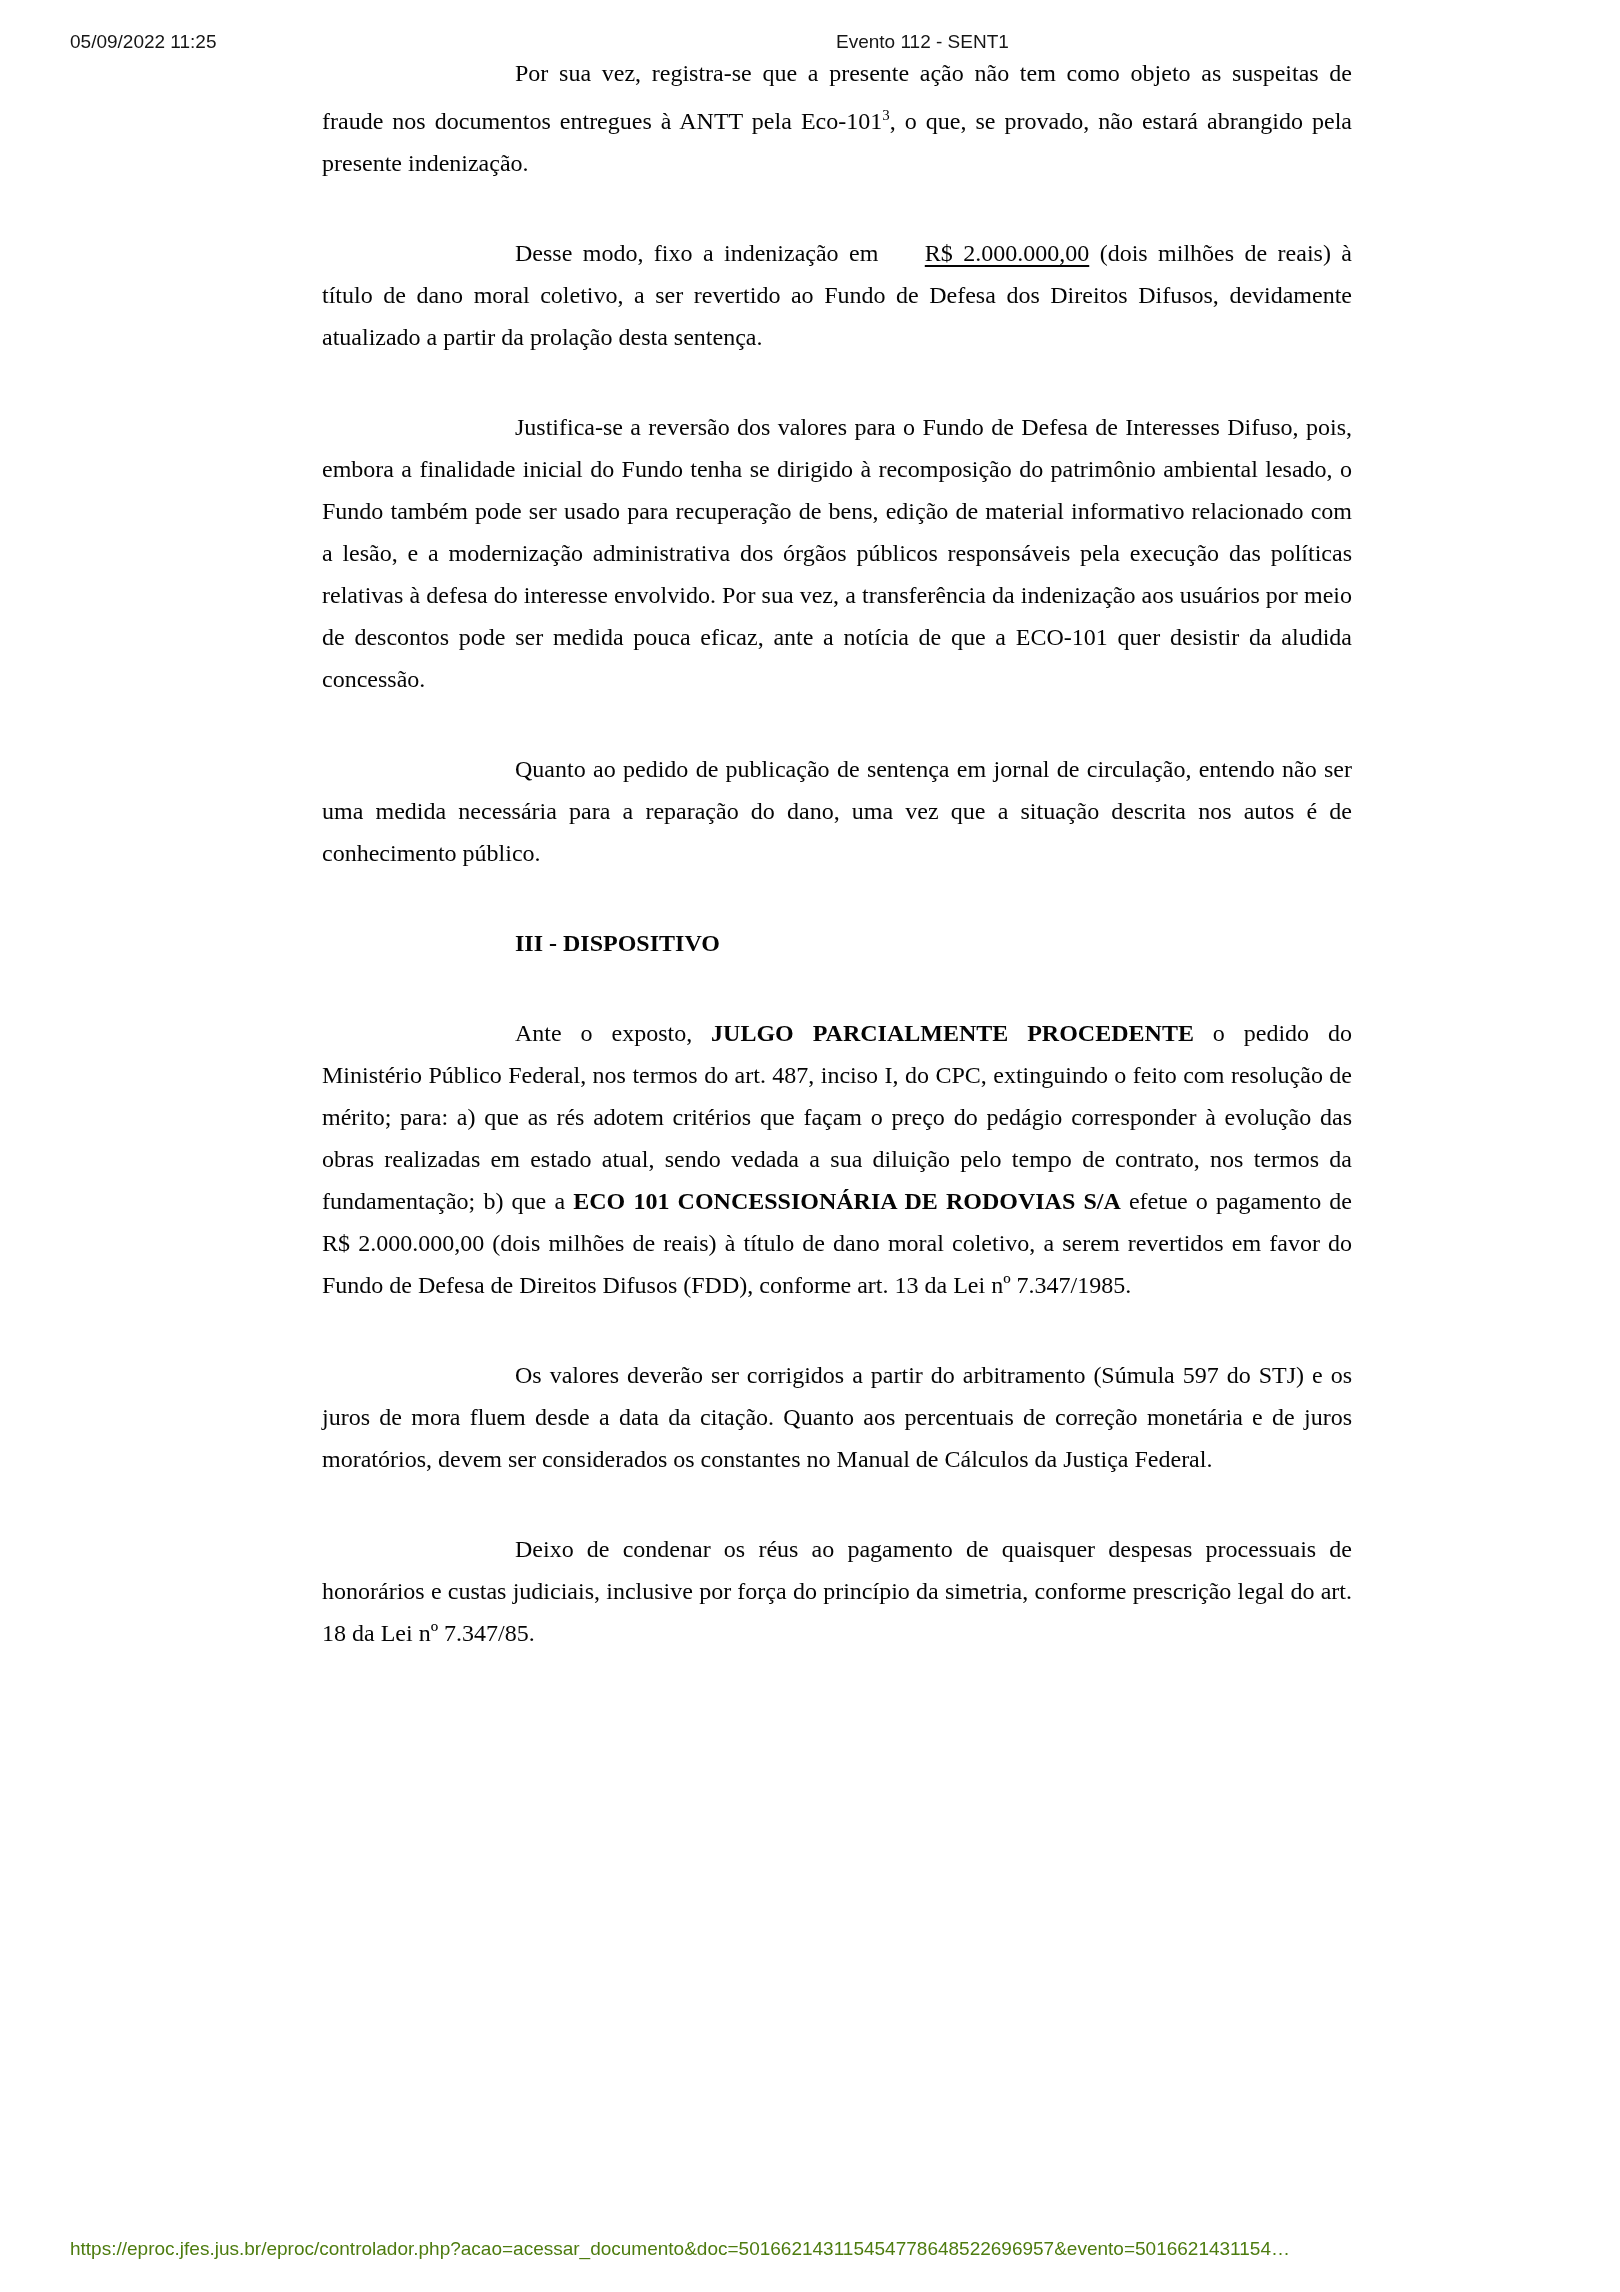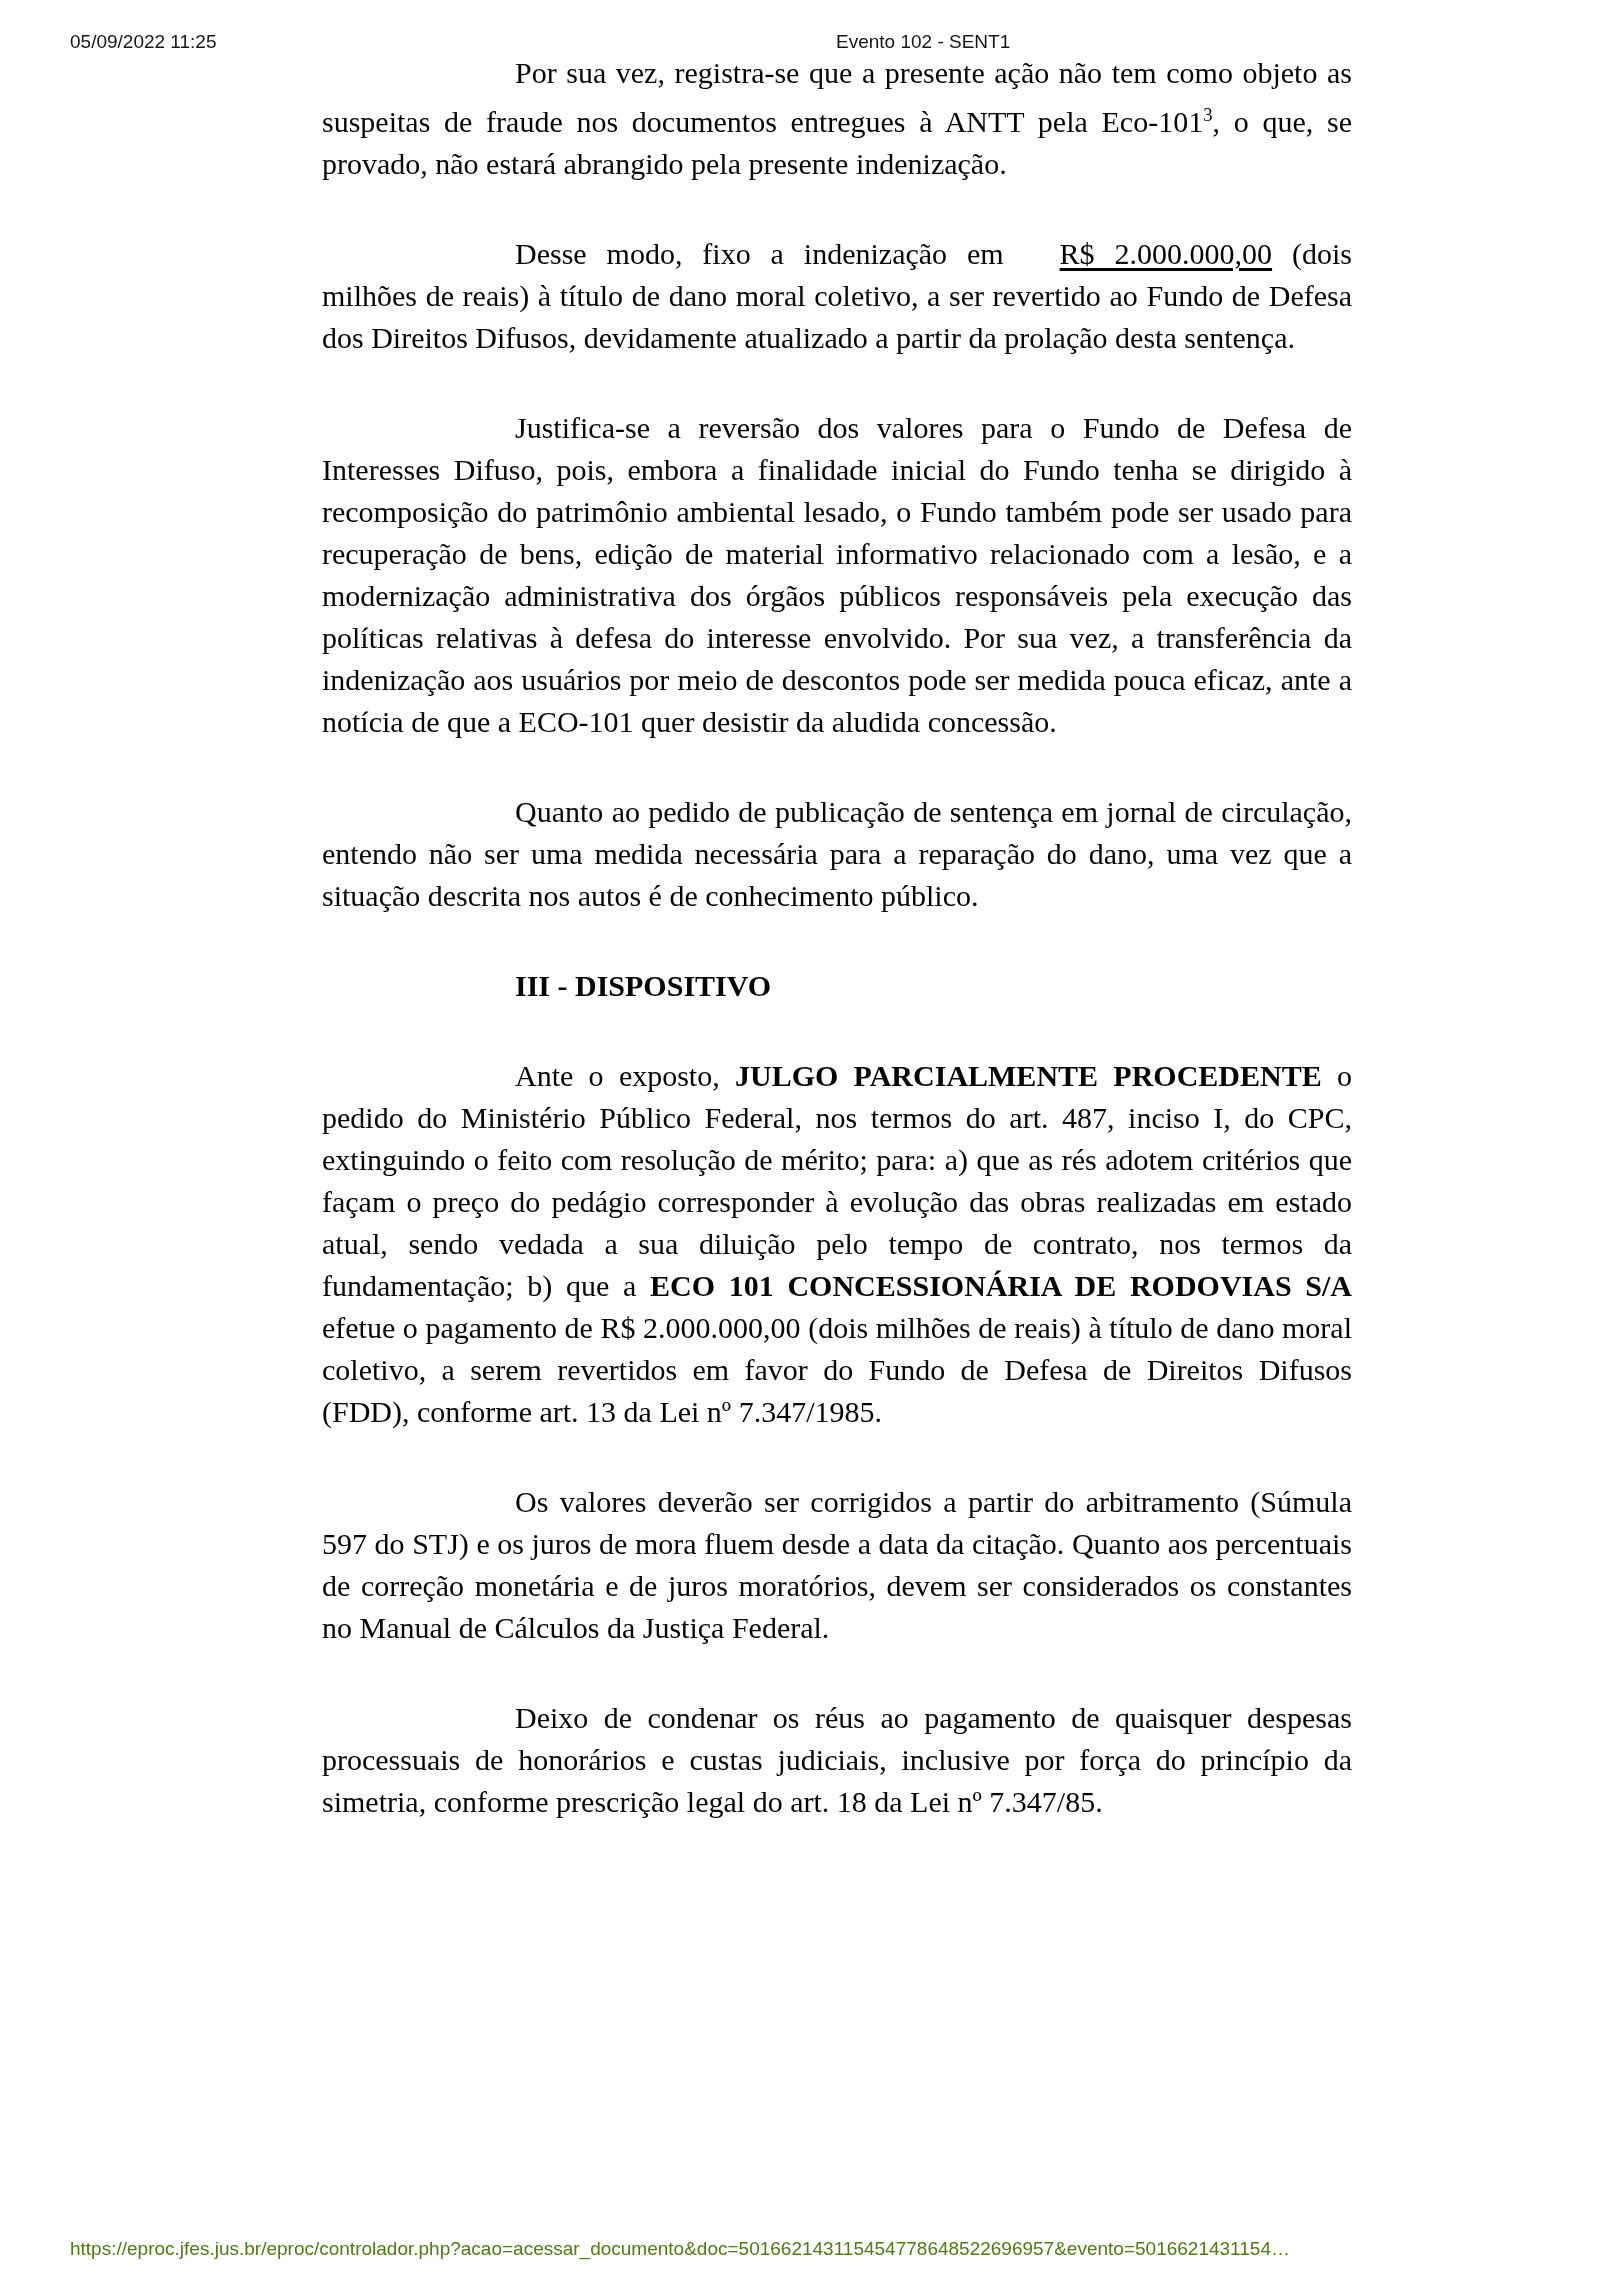--- a/index.html
+++ b/index.html
@@ -39,21 +39,21 @@
     top: 0;
     white-space: nowrap;
   }
   
   .doc-body {
     position: absolute;
     left: 322px;
     top: 52px;
     width: 1030px;
     font-family: "Liberation Serif", "DejaVu Serif", serif;
-    font-size: 30px;
+    font-size: 24px;
     line-height: 42px;
     text-align: justify;
     color: #050505;
   }
   .para {
     margin: 0 0 48px 0;
     text-indent: 193px;
   }
   .para.heading {
     font-weight: bold;
@@ -92,21 +92,21 @@
     white-space: nowrap;
   }
 </style>
 </head>
 <body>
 
 <div class="page">
 
   <div class="print-header">
     <span class="hdr-date">05/09/2022 11:25</span>
-    <span class="hdr-title">Evento 102 - SENT1</span>
+    <span class="hdr-title">Evento 112 - SENT1</span>
   </div>
 
   <div class="doc-body" id="doc-body">
       <p class="para"><span class="seg">Por sua vez, registra-se que a presente ação não tem como objeto as suspeitas de fraude nos documentos entregues à ANTT pela Eco-101</span><sup class="seg-sup">3</sup><span class="seg">, o que, se provado, não estará abrangido pela presente indenização.</span></p>
       <p class="para"><span class="seg">Desse modo, fixo a indenização em </span><span class="seg-u">R$ 2.000.000,00</span><span class="seg"> (dois milhões de reais)  à título de dano moral coletivo, a ser revertido ao Fundo de Defesa dos Direitos Difusos, devidamente atualizado a partir da prolação desta sentença.</span></p>
       <p class="para"><span class="seg">Justifica-se a  reversão dos valores  para o Fundo de Defesa de Interesses Difuso, pois, embora a finalidade inicial do Fundo tenha se dirigido à recomposição do patrimônio ambiental lesado, o Fundo também pode ser usado para recuperação de bens, edição de material informativo relacionado com a lesão, e a modernização administrativa dos órgãos públicos responsáveis pela execução das políticas relativas à defesa do interesse envolvido. Por sua vez, a transferência da indenização aos usuários por meio de descontos pode ser medida pouca eficaz, ante a notícia de que a ECO-101 quer desistir da aludida concessão.</span></p>
       <p class="para"><span class="seg">Quanto ao pedido de publicação de sentença em jornal de circulação, entendo não ser uma medida necessária para a reparação do dano, uma vez que a situação descrita nos autos é de conhecimento público.</span></p>
       <p class="para heading"><span class="seg-b">III - DISPOSITIVO</span></p>
       <p class="para"><span class="seg">Ante o exposto, </span><span class="seg-b">JULGO PARCIALMENTE PROCEDENTE</span><span class="seg"> o pedido do Ministério Público Federal, nos termos do art. 487, inciso I,  do CPC, extinguindo o feito com resolução de mérito; para: a) que as rés adotem critérios que façam o preço do pedágio corresponder à evolução das obras realizadas em estado atual, sendo vedada a  sua diluição pelo tempo de contrato, nos termos da fundamentação; b) que a </span><span class="seg-b">ECO 101 CONCESSIONÁRIA DE RODOVIAS S/A</span><span class="seg"> efetue o pagamento de  R$ 2.000.000,00 (dois milhões de reais)  à título de dano moral coletivo,  a serem revertidos em favor do Fundo de Defesa de Direitos Difusos (FDD), conforme art. 13 da Lei nº 7.347/1985.</span></p>
       <p class="para"><span class="seg">Os valores deverão ser corrigidos a partir do arbitramento (Súmula 597 do STJ) e os juros de mora fluem desde a data da citação. Quanto aos percentuais de correção monetária e de juros moratórios, devem ser considerados os constantes no Manual de Cálculos da Justiça Federal.</span></p>

